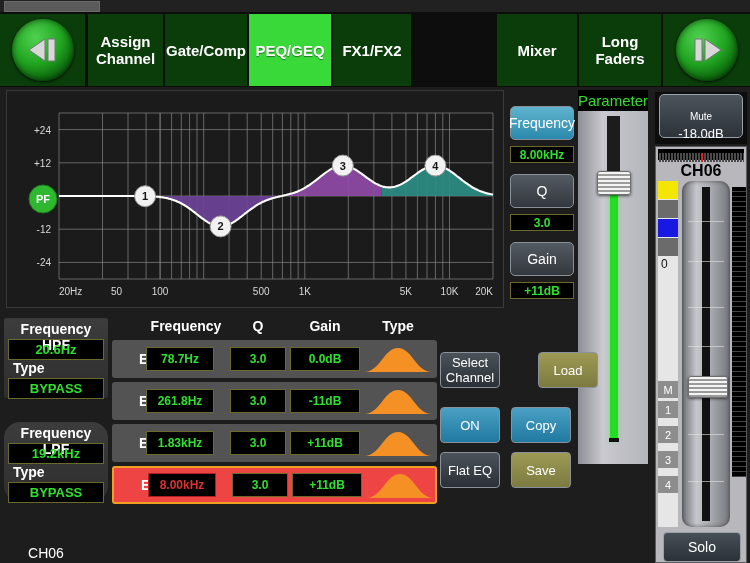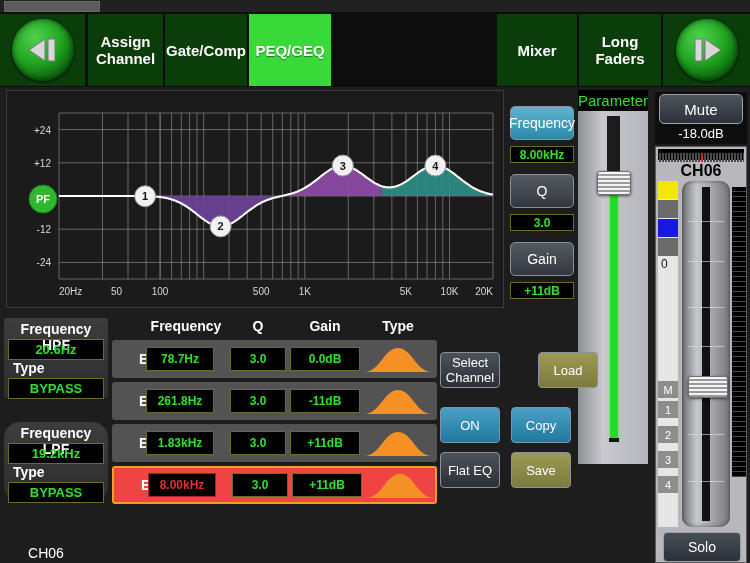--- a/index.html
+++ b/index.html
@@ -47,23 +47,23 @@
 
   
   #paramfader { position:absolute; left:578px; top:90px; width:70px; height:374px; }
   #paramfader .cap { width:70px; height:21px; background:#000; color:#2fe02f;
      font-size:15px; display:flex; align-items:center; justify-content:center; }
   #paramfader .track { position:absolute; left:0; top:21px; width:70px; height:353px;
      background:linear-gradient(90deg,#8e8e96 0%, #c9c9cf 35%, #b4b4bb 100%); }
 
   
   #mutebox { position:absolute; left:655px; top:92px; width:92px; height:52px; background:#0d0d0d; }
-  #mutebtn { position:absolute; left:4px; top:2px; width:84px; height:30px; border-radius:5px;
+  #mutebtn { position:absolute; left:4px; top:2px; width:84px; height:44px; border-radius:5px;
      background:linear-gradient(#4c545c,#2c3238); border:1px solid #9aa0a8;
-     color:#fff; font-size:15px; display:flex; align-items:center; justify-content:center; }
+     color:#fff; font-size:10px; display:flex; align-items:center; justify-content:center; }
   #mutedb { position:absolute; left:0; top:33px; width:92px; height:17px; color:#fff;
      font-size:13px; display:flex; align-items:center; justify-content:center; }
 
   #chstrip { position:absolute; left:655px; top:146px; width:92px; height:417px; background:#b8b8bc;
      border:1px solid #5c5c60; }
   #meterbar { position:absolute; left:2px; top:2px; width:86px; height:11px; background:#000; }
   #chname { position:absolute; left:0; top:14px; width:90px; height:19px; color:#000;
      font-size:16px; font-weight:bold; display:flex; align-items:center; justify-content:center; }
   #fadertrack { position:absolute; left:26px; top:34px; width:48px; height:346px; border-radius:10px;
      background:linear-gradient(90deg,#6f7076 0%,#c6c7cc 30%,#a9aab0 60%,#76777d 100%);
@@ -134,20 +134,23 @@
   </div>
 
   <div class="navbtn active" style="left:249px; width:82px;">
     <span>PEQ/GEQ</span>
   </div>
 
   <div class="navbtn" style="left:165px; width:82px;">
     <span>Gate/Comp</span>
   </div>
 
+  <div class="navbtn" style="left:333px; width:78px;">
+    <span>FX1/FX2</span>
+  </div>
 
 
   <div class="navbtn" style="left:497px; width:80px;">
     <span>Mixer</span>
   </div>
 
   <div class="navbtn" style="left:579px; width:82px;">
     <div>
       <div>Long</div>
       <div>Faders</div>

